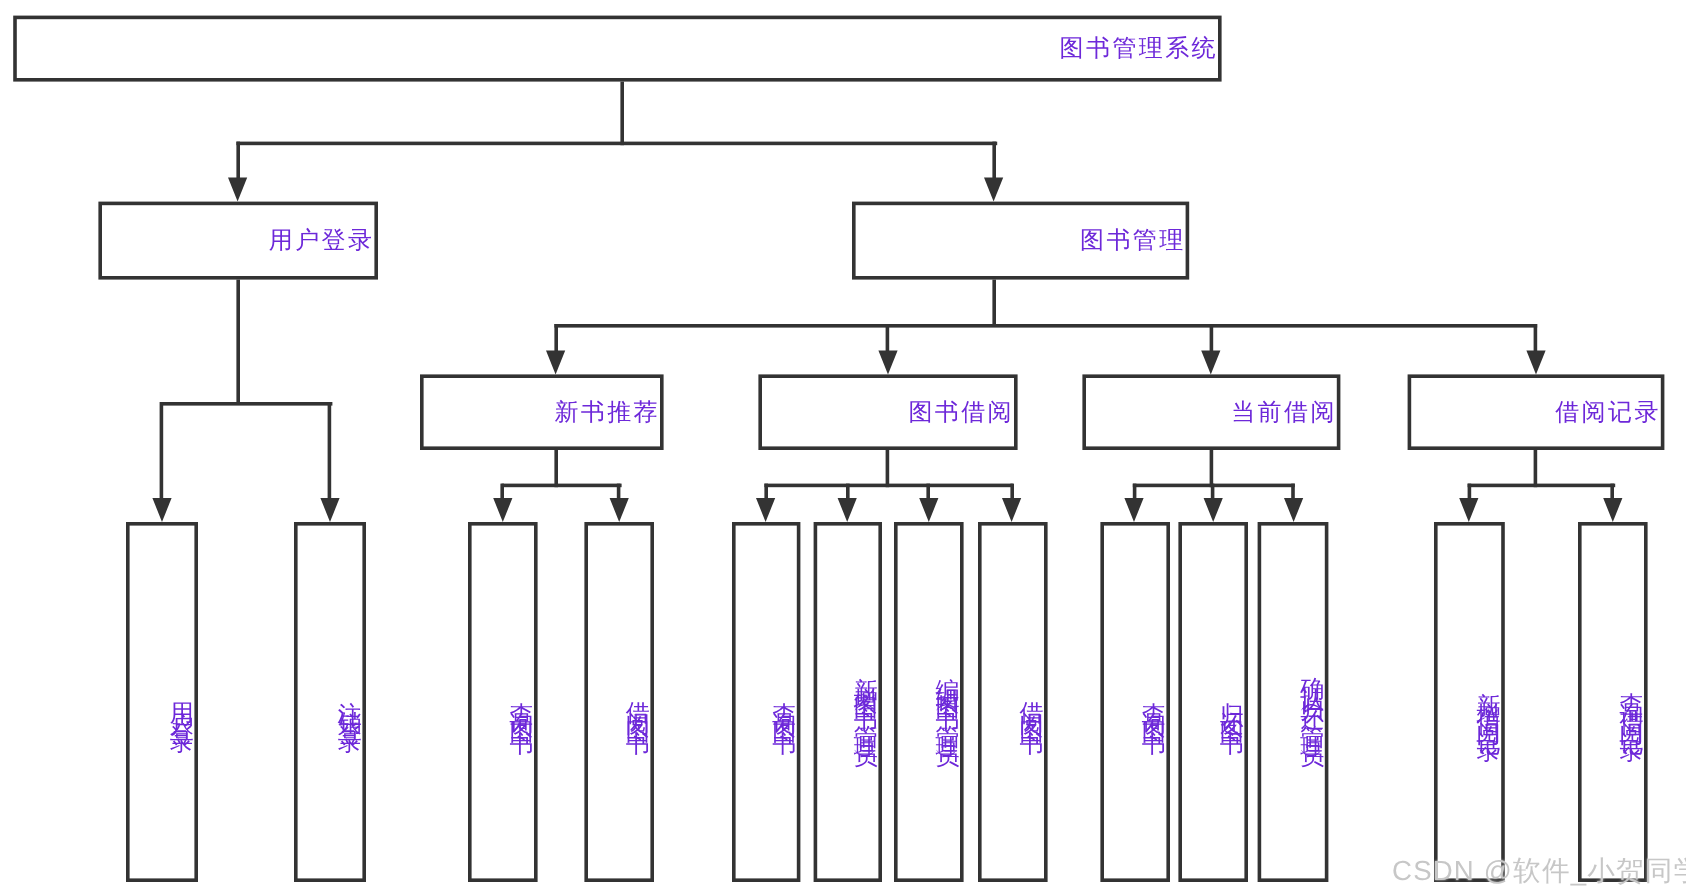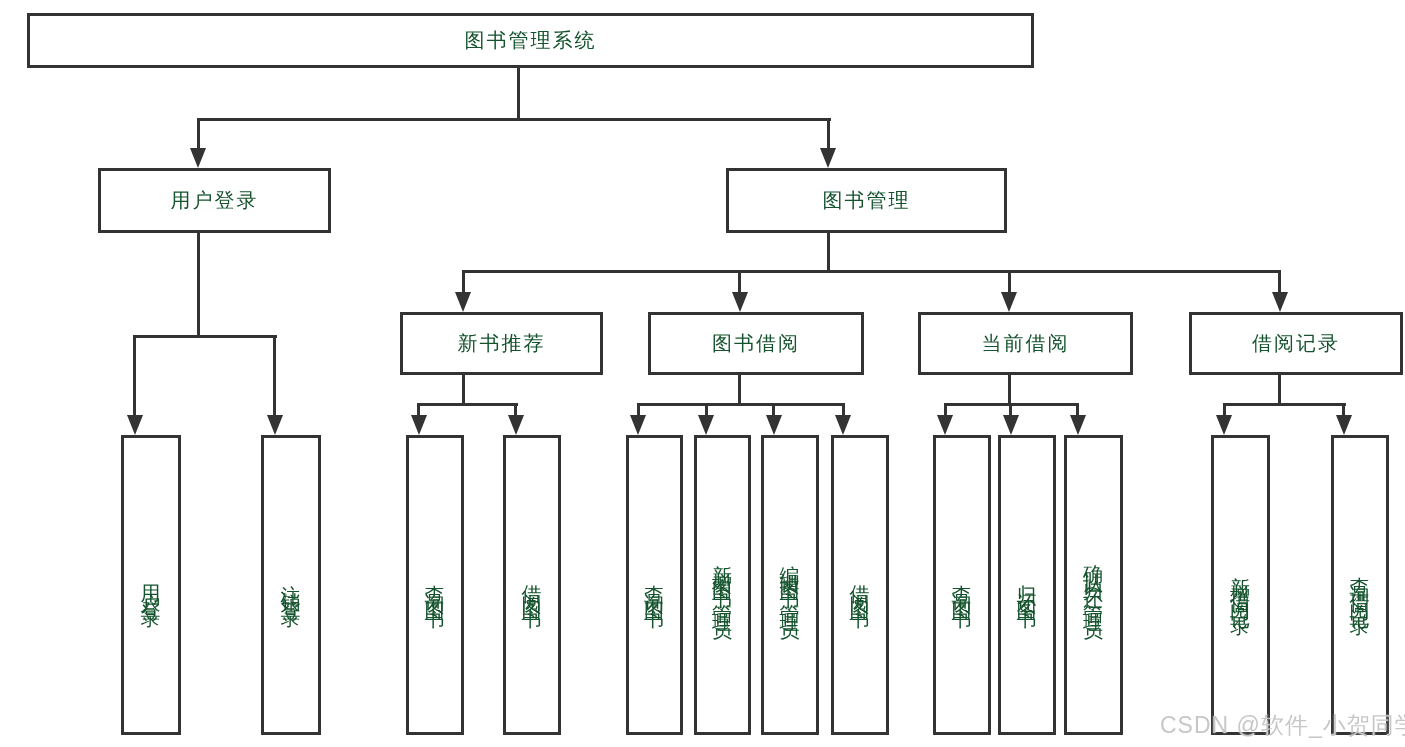--- a/index.html
+++ b/index.html
@@ -2,22 +2,22 @@
 <html><head>
 <meta charset="utf-8">
 <style>
   html,body { margin:0; padding:0; background:#ffffff; }
   .stage {
     position:relative; width:1405px; height:747px; background:#ffffff;
     font-family:"Liberation Sans","DejaVu Sans",sans-serif; overflow:hidden;
   }
   .box {
     position:absolute; border:3px solid #333333; background:#ffffff;
-    display:flex; align-items:center; justify-content:center;
-    box-sizing:border-box; color:#14532d;margin-left:16px;
+    display:flex; align-items:center; justify-content:flex-end;
+    box-sizing:border-box; color:#6d28d9;
   }
   .hbox span { font-size:20px; letter-spacing:2px; white-space:nowrap; }
   .leaf span {
     writing-mode:vertical-rl; text-orientation:mixed;
     font-size:20px; letter-spacing:8px; line-height:1.1;
   }
   .vline { position:absolute; width:3px; background:#333333; }
   .hline { position:absolute; height:3px; background:#333333; }
   .arrow {
     position:absolute; width:0; height:0;
@@ -39,21 +39,21 @@
     <span>图书管理系统</span>
   </div>
 
   <div class="box hbox" style="left:82px;top:168px;width:233px;height:65px">
     <span>用户登录</span>
   </div>
   <div class="box hbox" style="left:710px;top:168px;width:281px;height:65px">
     <span>图书管理</span>
   </div>
 
-  <div class="box hbox" style="left:384px;top:312px;width:203px;height:63px">
+  <div class="box hbox" style="left:350px;top:312px;width:203px;height:63px">
     <span>新书推荐</span>
   </div>
   <div class="box hbox" style="left:632px;top:312px;width:216px;height:63px">
     <span>图书借阅</span>
   </div>
   <div class="box hbox" style="left:902px;top:312px;width:215px;height:63px">
     <span>当前借阅</span>
   </div>
   <div class="box hbox" style="left:1173px;top:312px;width:214px;height:63px">
     <span>借阅记录</span>

